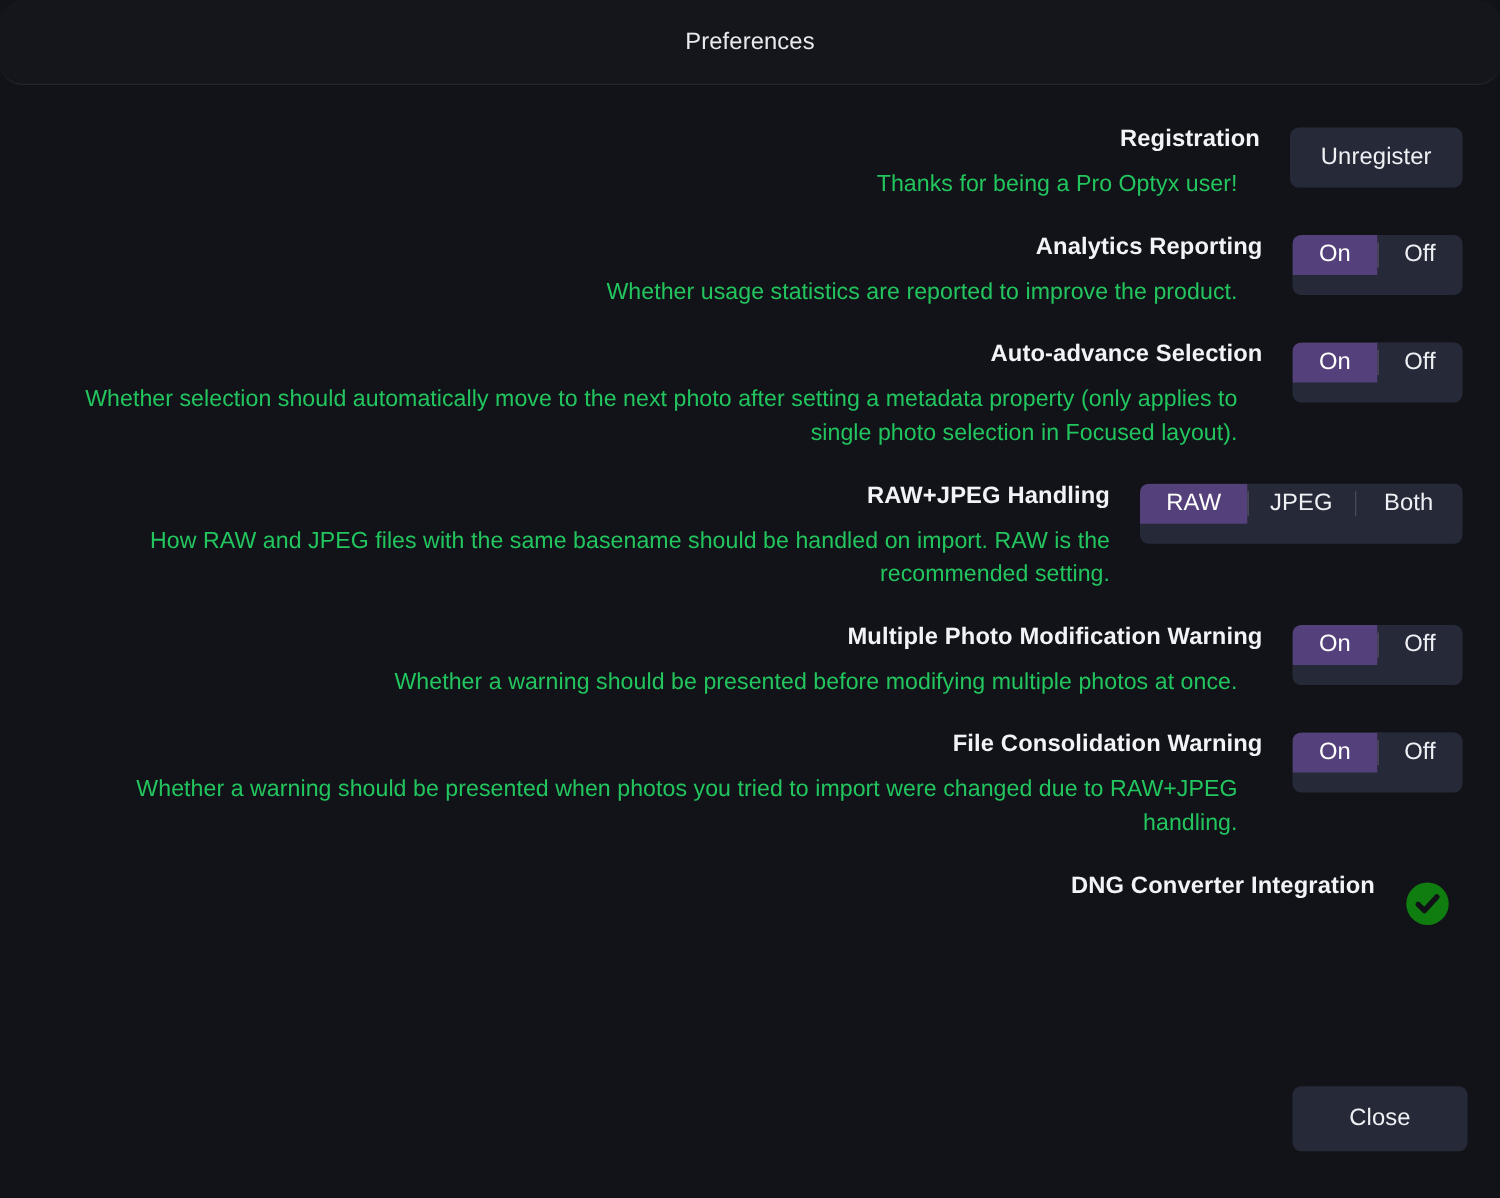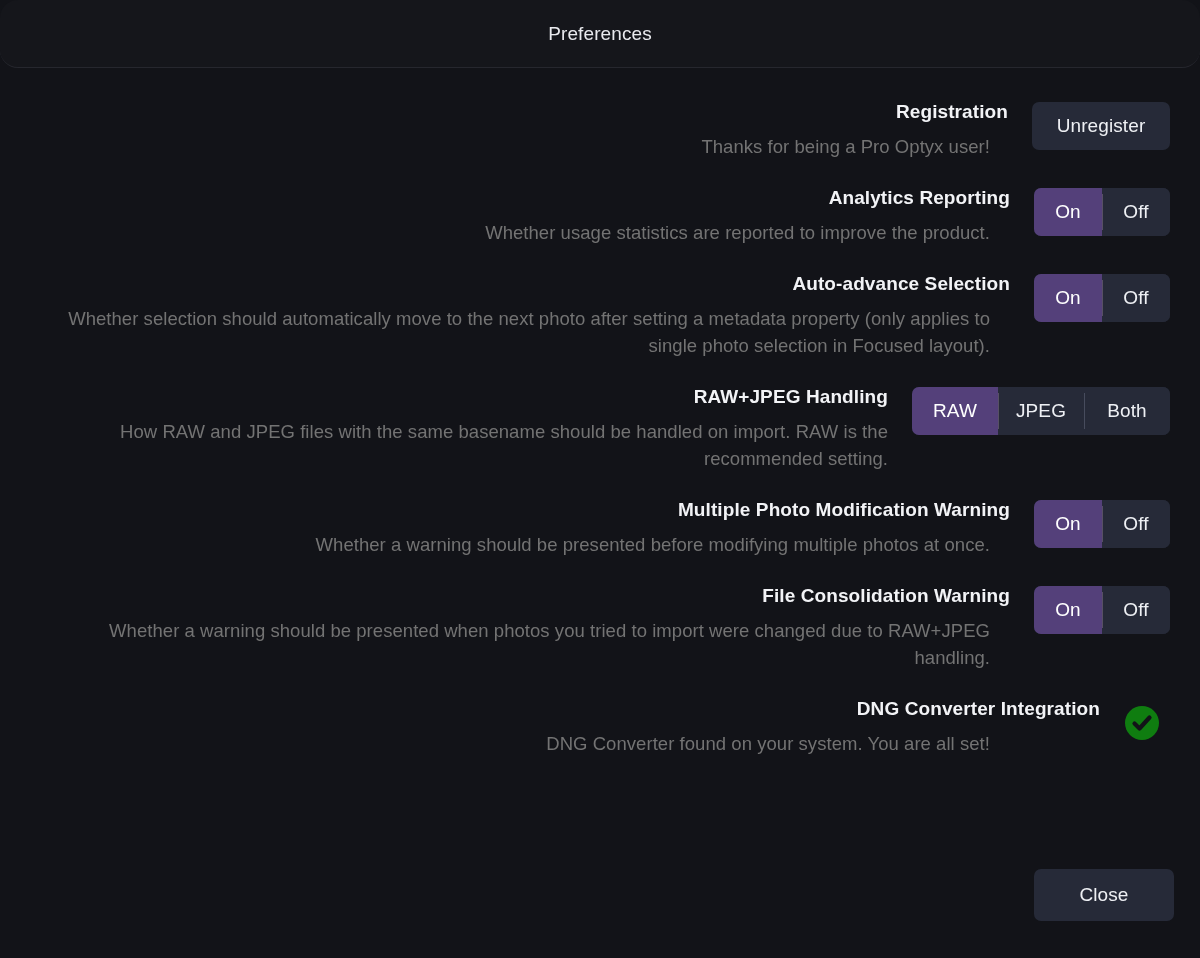--- a/index.html
+++ b/index.html
@@ -67,21 +67,21 @@
     font-size: 19px;
     font-weight: bold;
     color: #f2f3f6;
     line-height: 1.25;
     letter-spacing: 0.1px;
   }
 
   .row-desc {
     margin-top: 9px;
     font-size: 18.5px;
-    color: #737373;
+    color: #22c55e;
     line-height: 1.47;
     letter-spacing: 0.05px;
     max-width: 960px;
   }
 
   .row-control {
     flex: 0 0 auto;
     display: flex;
     align-items: flex-start;
     justify-content: flex-end;
@@ -114,21 +114,21 @@
     background: #262a38;
     height: 48px;
     align-items: stretch;
   }
   .segment {
     background: #262a38;
     color: #eef0f4;
     border: none;
     font-family: "Liberation Sans", sans-serif;
     font-size: 19px;
-    height: 48px;
+    height: 32px;
     min-width: 68px;
     padding: 0 0;
     cursor: pointer;
     display: inline-flex;
     align-items: center;
     justify-content: center;
     position: relative;
     letter-spacing: 0.1px;
   }
   .segment + .segment::before {
@@ -256,21 +256,20 @@
         <div class="segmented">
           <button class="segment selected">On</button>
           <button class="segment">Off</button>
         </div>
       </div>
     </div>
 
     <div class="row">
       <div class="row-text">
         <div class="row-title">DNG Converter Integration</div>
-        <div class="row-desc">DNG Converter found on your system. You are all set!</div>
       </div>
       <div class="row-control">
         <svg class="status-check" viewBox="0 0 36 36">
           <circle cx="18" cy="18" r="17" fill="#0f7d10"></circle>
           <path d="M10.5 18.5 L15.5 23.5 L25.5 12.5" fill="none" stroke="#121318" stroke-width="4.2" stroke-linecap="round" stroke-linejoin="round"></path>
         </svg>
       </div>
     </div>
 
   </div>

